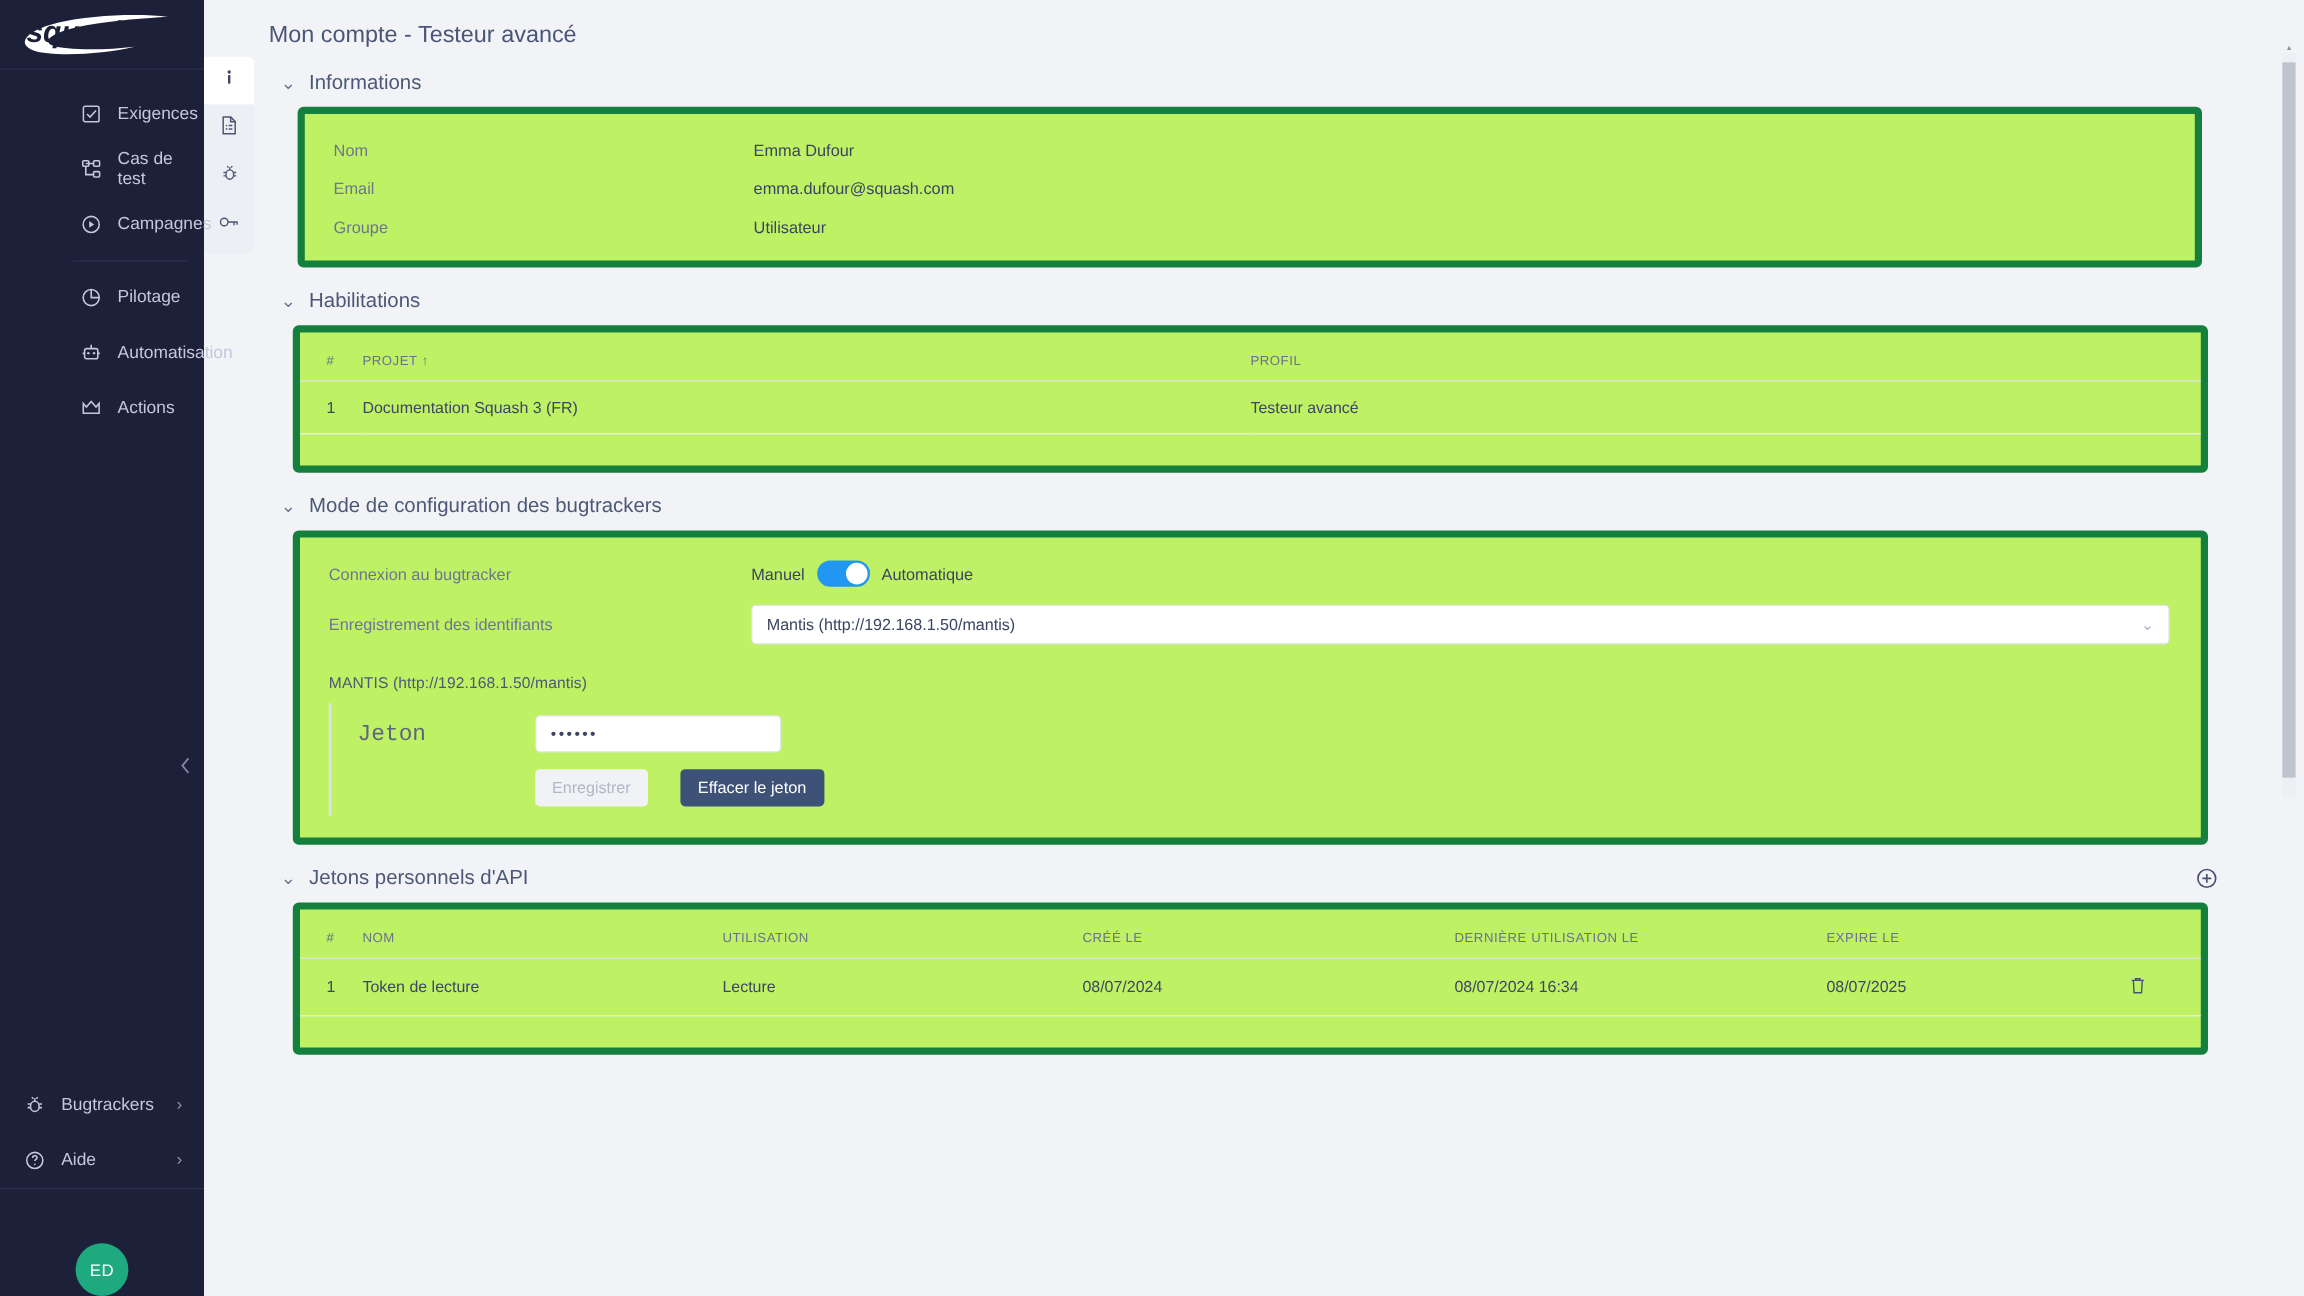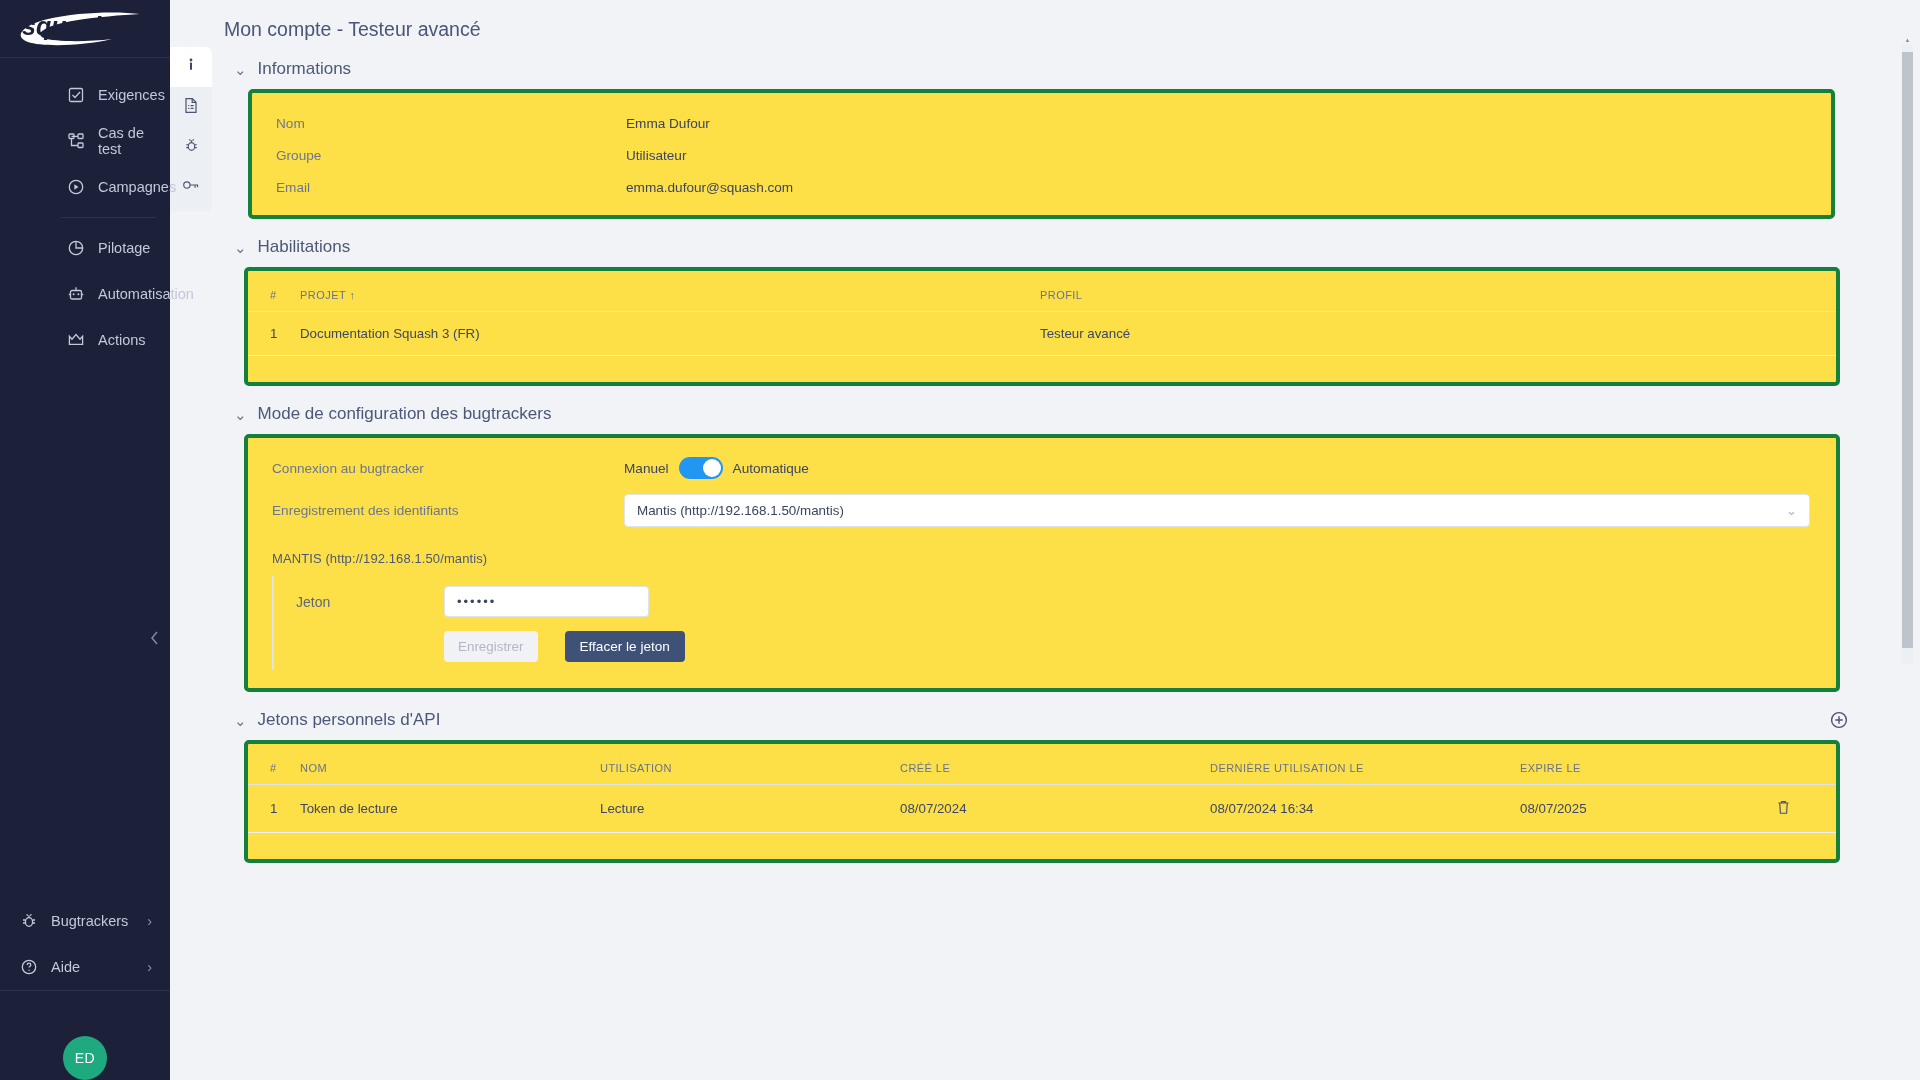--- a/index.html
+++ b/index.html
@@ -112,22 +112,22 @@
   .section-head .chev { color: #6a7292; font-size: 15px; line-height: 1; }
   .section-head .stitle {
     color: #4d5878;
     font-size: 17px;
   }
   .section-head .add-btn {
     position: absolute; right: 32px; top: 50%; transform: translateY(-50%);
     color: #4a5274; cursor: pointer; display:flex;
   }
   .card {
-    background: #fde047;
-    border: 4px solid #15803d;
+    background: #bef264;
+    border: 6px solid #15803d;
     border-radius: 5px;
     margin-left: 22px;
     margin-right: 30px;
   }
   .card.inset { margin-left: 36px; margin-right: 45px; }
   .card.inset2 { margin-left: 32px; margin-right: 40px; }
 
   
   .info-body { padding: 14px 0 12px 0; }
   .info-row {
@@ -193,21 +193,21 @@
     font-size: 13px; color: #4d5878;
     padding: 24px 0 10px 24px;
     letter-spacing: .1px;
   }
   .jeton-block {
     margin-left: 24px;
     border-left: 2px solid #dfe3ea;
     padding: 6px 0 8px 0;
   }
   .jeton-row { display: flex; align-items: center; padding: 4px 0 4px 22px; }
-  .jeton-row .lbl { color: #5d667f; font-size: 14px; width: 148px; flex: 0 0 148px; }
+  .jeton-row .lbl { color: #5d667f; font-size: 19px; width: 148px; flex: 0 0 148px; font-family: Liberation Mono, monospace; }
   .jeton-input {
     width: 205px; height: 31px;
     border: 1px solid #dfe3ea; border-radius: 4px;
     padding: 0 12px;
     font-size: 13px; color: #3b4460;
     font-family: inherit;
     letter-spacing: 2px;
   }
   .jeton-btn-row { display: flex; gap: 27px; padding: 10px 0 0 170px; }
   .btn-disabled {
@@ -400,26 +400,26 @@
           <span class="chev">⌄</span>
           <span class="stitle">Informations</span>
         </div>
         <div class="card inset">
           <div class="info-body">
             <div class="info-row">
               <span class="lbl">Nom</span>
               <span class="val">Emma Dufour</span>
             </div>
             <div class="info-row">
+              <span class="lbl">Email</span>
+              <span class="val">emma.dufour@squash.com</span>
+            </div>
+            <div class="info-row">
               <span class="lbl">Groupe</span>
               <span class="val">Utilisateur</span>
-            </div>
-            <div class="info-row">
-              <span class="lbl">Email</span>
-              <span class="val">emma.dufour@squash.com</span>
             </div>
           </div>
         </div>
       </div>
 
       <div class="section">
         <div class="section-head">
           <span class="chev">⌄</span>
           <span class="stitle">Habilitations</span>
         </div>

